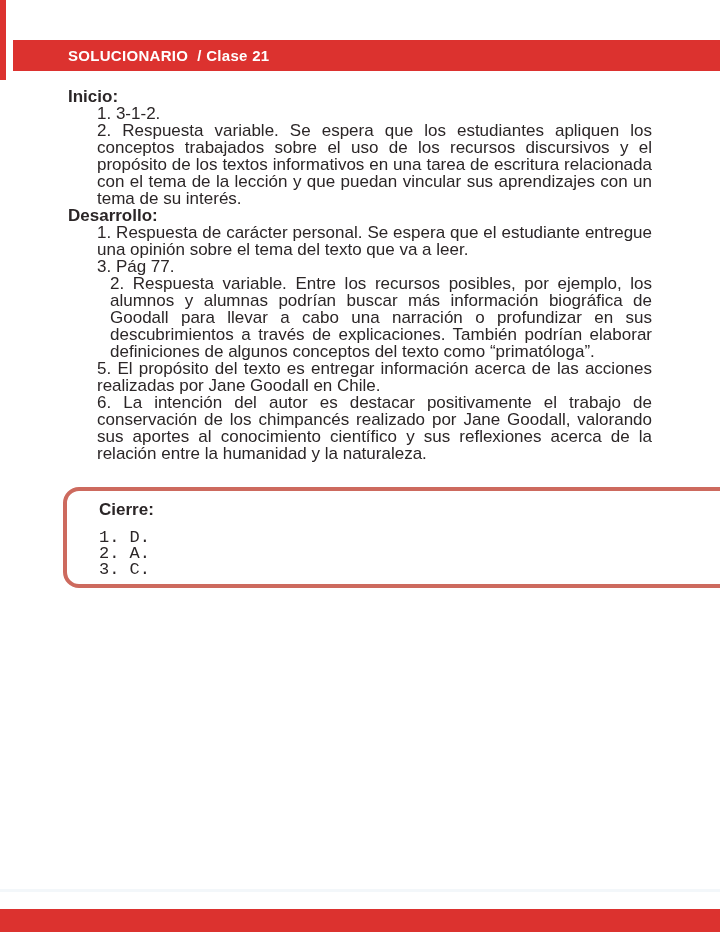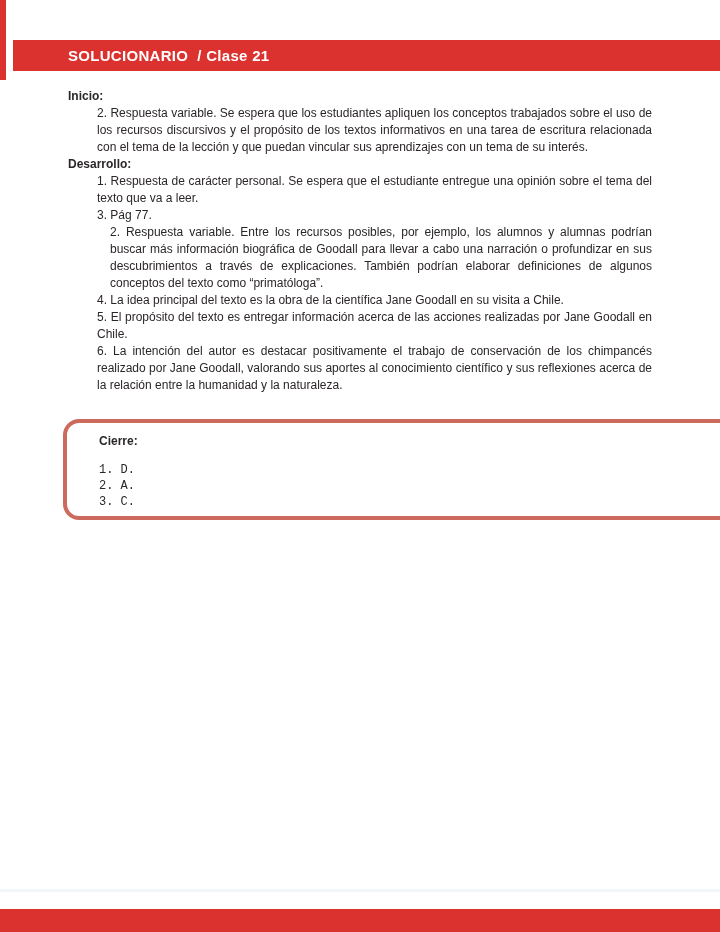--- a/index.html
+++ b/index.html
@@ -33,21 +33,21 @@
     font-weight: bold;
     font-size: 15px;
     letter-spacing: 0.3px;
     margin-left: 55px;
     white-space: pre;
   }
   .content {
     position: absolute;
     left: 68px; top: 88px;
     width: 584px;
-    font-size: 12px;
+    font-size: 17px;
     line-height: 17px;
   }
   .content p { margin: 0; text-align: justify; }
   .sec-heading { font-weight: bold; text-align: left !important; }
   .ind1 { padding-left: 29px; }
   .ind2 { padding-left: 42px; }
   .mt-line  { margin-top: 17px; }
   .mt-16    { margin-top: 16px; }
   .mt-14    { margin-top: 14px; }
   .mt-11    { margin-top: 11px; }
@@ -91,29 +91,29 @@
   <div class="accent-strip"></div>
 
   <div class="header-bar">
     <span class="header-title">SOLUCIONARIO  / Clase 21</span>
   </div>
 
   <div class="content">
 
     <div>
       <p class="sec-heading">Inicio:</p>
+      <p class="ind1 single">1. 3-1-2.</p>
       <p class="ind1 mt-line">2. Respuesta variable. Se espera que los estudiantes apliquen los conceptos trabajados sobre el uso de los recursos discursivos y el propósito de los textos informativos en una tarea de escritura relacionada con el tema de la lección y que puedan vincular sus aprendizajes con un tema de su interés.</p>
     </div>
 
     <div>
       <p class="sec-heading mt-16">Desarrollo:</p>
       <p class="ind1 mt-5">1. Respuesta de carácter personal. Se espera que el estudiante entregue una opinión sobre el tema del texto que va a leer.</p>
       <p class="ind1 single mt-11">3. Pág 77.</p>
       <p class="ind2 mt-line">2. Respuesta variable. Entre los recursos posibles, por ejemplo, los alumnos y alumnas podrían buscar más información biográfica de Goodall para llevar a cabo una narración o profundizar en sus descubrimientos a través de explicaciones. También podrían elaborar definiciones de algunos conceptos del texto como “primatóloga”.</p>
-      <p class="ind1 single mt-line">4. La idea principal del texto es la obra de la científica Jane Goodall en su visita a Chile.</p>
       <p class="ind1 mt-14">5. El propósito del texto es entregar información acerca de las acciones realizadas por Jane Goodall en Chile.</p>
       <p class="ind1 mt-line">6. La intención del autor es destacar positivamente el trabajo de conservación de los chimpancés realizado por Jane Goodall, valorando sus aportes al conocimiento científico y sus reflexiones acerca de la relación entre la humanidad y la naturaleza.</p>
     </div>
 
     <div class="cierre-box">
       <p class="box-heading">Cierre:</p>
       <div class="answers">
         <p>1. D.</p>
         <p>2. A.</p>
         <p>3. C.</p>

